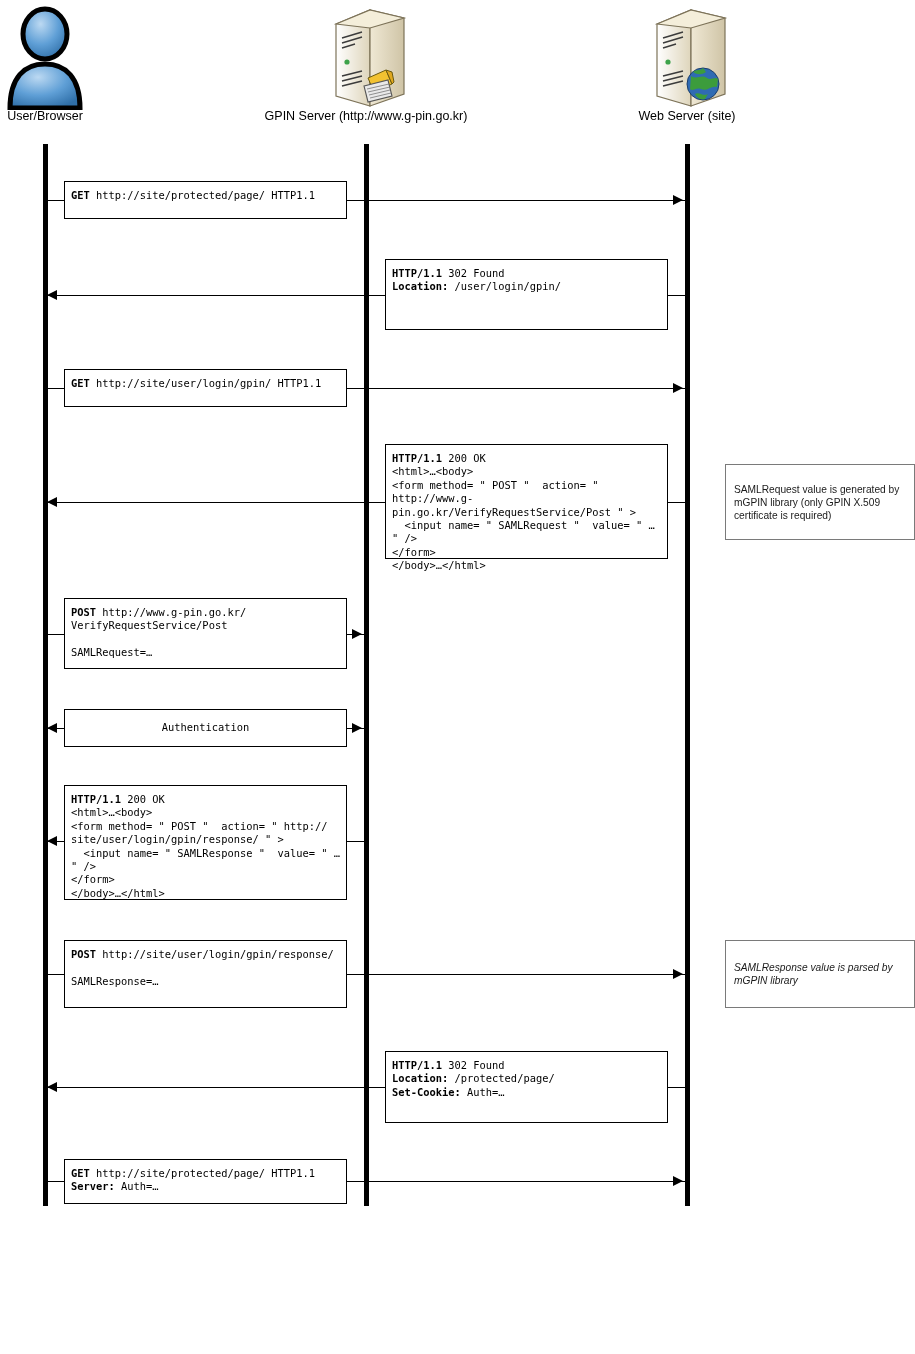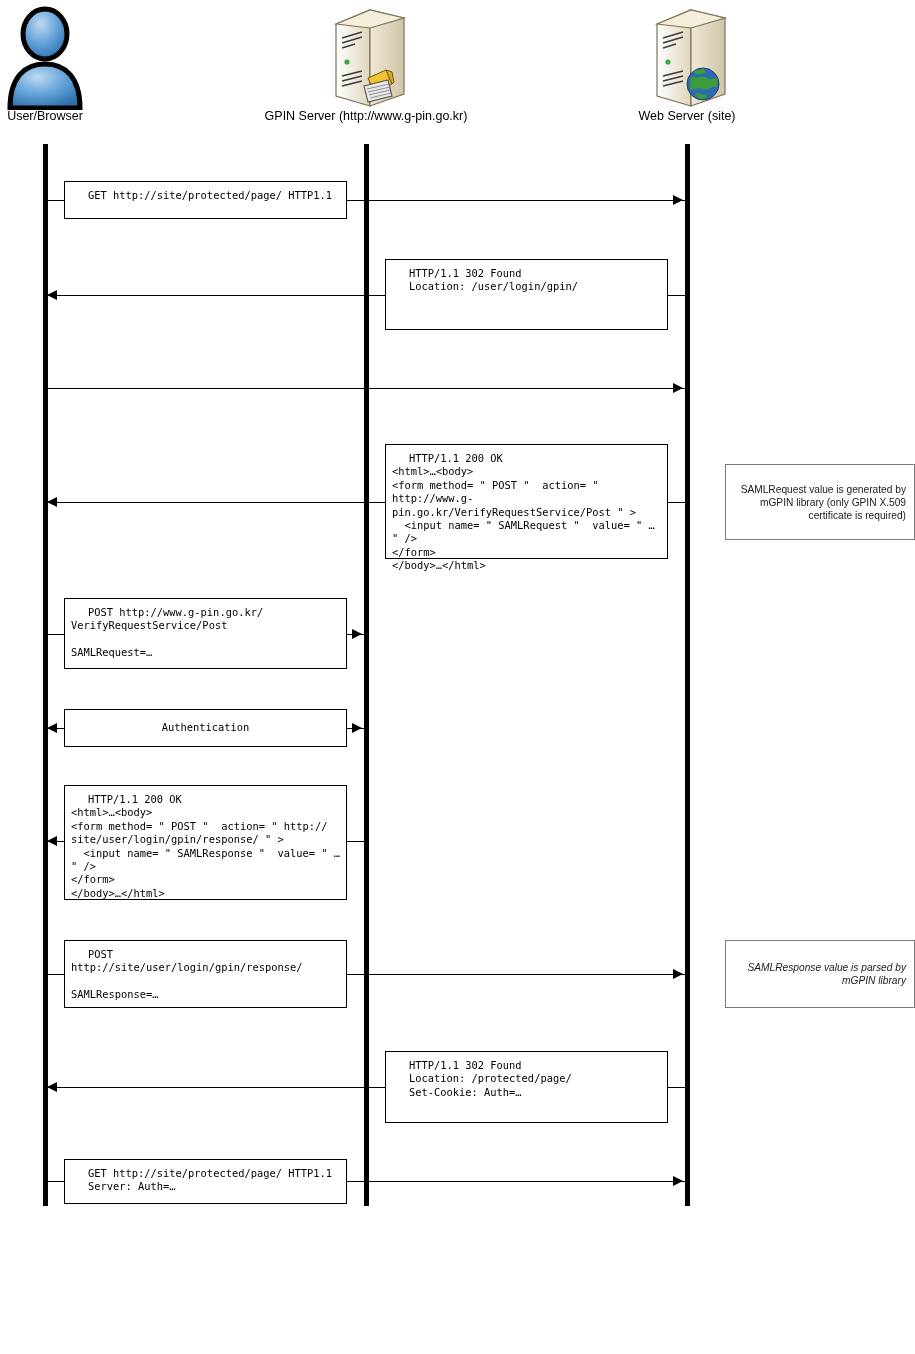--- a/index.html
+++ b/index.html
@@ -67,21 +67,21 @@
     border:1.6px solid #000000;
     background:#ffffff;
     font-family:"DejaVu Sans Mono", monospace;
     font-size:10.4px;
     line-height:13.4px;
     color:#000000;
     padding:7px 5px 7px 6px;
     white-space:pre-wrap;
     z-index:5;
   }
-  .msgbox .b{font-weight:normal;margin-left:17px;}
+  .msgbox .b{font-weight:bold;}
   .msgbox.center{
     display:flex;
     align-items:center;
     justify-content:center;
     text-align:center;
     padding:0;
   }
 
   
   .notebox{
@@ -89,21 +89,21 @@
     box-sizing:border-box;
     border:1.3px solid #7a7a7a;
     background:#ffffff;
     font-family:"Liberation Sans", sans-serif;
     font-size:10.2px;
     line-height:13px;
     color:#1a1a1a;
     display:flex;
     align-items:center;
     justify-content:center;
-    text-align:right;
+    text-align:left;
     padding:4px 8px;
     z-index:5;
   }
 
   
   .user-ico{width:86px;height:104px;}
   .server-ico{width:100px;height:108px;}
 </style>
 </head>
 <body>
@@ -254,20 +254,21 @@
   <div class="arrow-head right" style="left:673px;top:1176px;"></div>
 
   <div class="arrow-line" style="left:45px;top:1276px;width:640px;"></div>
   <div class="arrow-head left" style="left:47px;top:1271px;"></div>
 
   <div class="msgbox" style="left:64px;top:181px;width:283px;height:38px;"><span class="b">GET</span> http://site/protected/page/ HTTP1.1</div>
 
   <div class="msgbox" style="left:385px;top:259px;width:283px;height:71px;"><span class="b">HTTP/1.1</span> 302 Found
 <span class="b">Location:</span> /user/login/gpin/</div>
 
+  <div class="msgbox" style="left:64px;top:369px;width:283px;height:38px;"><span class="b">GET</span> http://site/user/login/gpin/ HTTP1.1</div>
 
   <div class="msgbox" style="left:385px;top:444px;width:283px;height:115px;"><span class="b">HTTP/1.1</span> 200 OK
 &lt;html&gt;…&lt;body&gt;
 &lt;form method= " POST "  action= " http://www.g-
 pin.go.kr/VerifyRequestService/Post " &gt;
   &lt;input name= " SAMLRequest "  value= " … " /&gt;
 &lt;/form&gt;
 &lt;/body&gt;…&lt;/html&gt;</div>
 
   <div class="msgbox" style="left:64px;top:598px;width:283px;height:71px;"><span class="b">POST</span> http://www.g-pin.go.kr/

